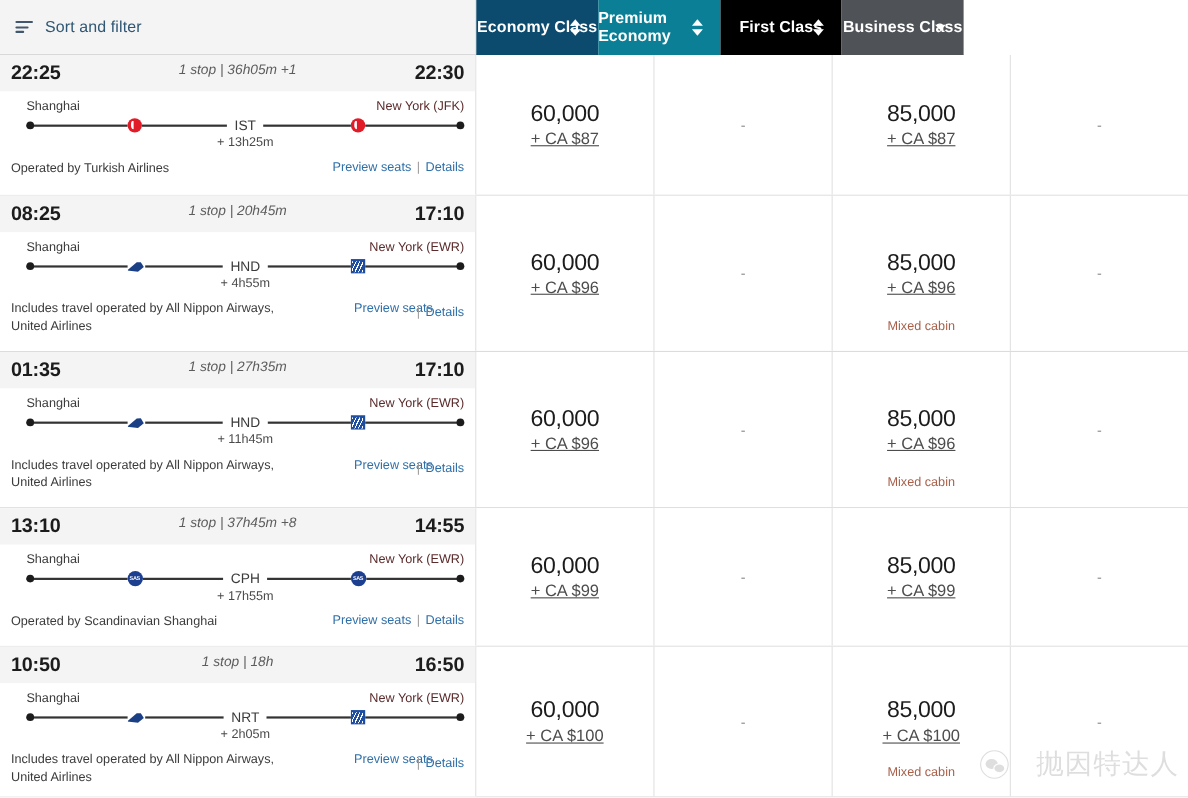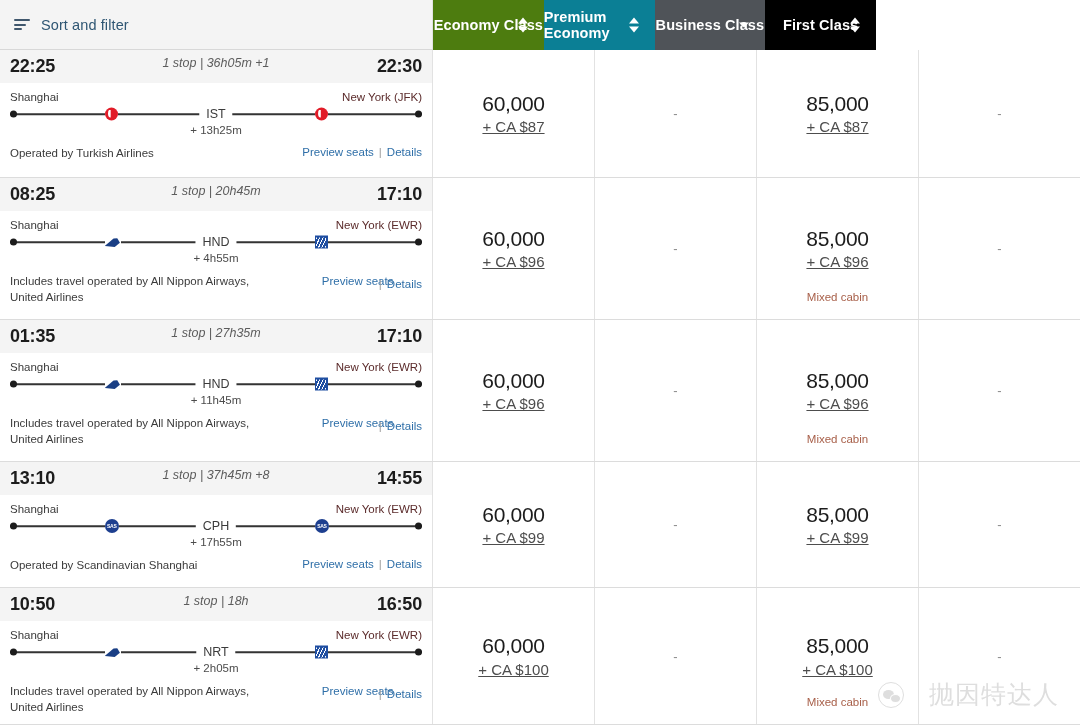--- a/index.html
+++ b/index.html
@@ -107,21 +107,21 @@
     font-size: 12.5px;
     color: #5c5c5c;
     position: absolute;
     left: 0; right: 0;
     text-align: center;
     pointer-events: none;
     font-style: italic;
   }
   .times-bar { position: relative; }
 
-  .route-area { padding: 8px 10px 0 10px; }
+  .route-area { padding: 8px 10px 0 24px; }
   .endpoints {
     display: flex;
     justify-content: space-between;
     font-size: 11.5px;
     color: #3b3b3b;
     margin-bottom: 4px;
   }
   .endpoints .dest { color: #5b2b2b; }
 
   .line-wrap {
@@ -304,21 +304,21 @@
     bottom: 16px;
     left: 0; right: 0;
     text-align: center;
     font-size: 11.5px;
     color: #a8604a;
   }
 
   
   .watermark {
     position: absolute;
-    right: 21px;
+    right: 8px;
     bottom: 14px;
     display: flex;
     align-items: center;
     gap: 25px;
     opacity: 0.33;
     pointer-events: none;
     z-index: 40;
   }
   .wm-logo {
     width: 26px; height: 26px;
@@ -350,48 +350,48 @@
   <div class="header-row">
     <div class="sort-filter-cell">
       <span class="sf-icon">
         <i></i>
           <i></i>
           <i></i>
       </span>
       <span class="sort-filter-label">Sort and filter</span>
     </div>
 
-    <div class="class-col" style="background:#4d7c0f">
+    <div class="class-col" style="background:#0c4a6e">
       <span class="lbl">Economy Class</span>
       <span class="sortarrows">
         <span class="tri-up"></span>
           <span class="tri-down"></span>
       </span>
     </div>
 
     <div class="class-col" style="background:#0b7f95">
       <span class="lbl">Premium Economy</span>
       <span class="sortarrows">
         <span class="tri-up"></span>
           <span class="tri-down"></span>
       </span>
     </div>
 
-    <div class="class-col" style="background:#4f5358">
-      <span class="lbl">Business Class</span>
-      <span class="sortarrows">
-        <span class="tri-down solo"></span>
-      </span>
-    </div>
-
     <div class="class-col" style="background:#000000">
       <span class="lbl">First Class</span>
       <span class="sortarrows">
         <span class="tri-up"></span>
           <span class="tri-down"></span>
+      </span>
+    </div>
+
+    <div class="class-col" style="background:#4f5358">
+      <span class="lbl">Business Class</span>
+      <span class="sortarrows">
+        <span class="tri-down solo"></span>
       </span>
     </div>
   </div>
 
   <div class="body-wrap" id="rows-container">
   <div class="flight-row" style="height:128px">
     <div class="itin-cell">
 
       <div class="times-bar">
         <span class="dep-time">22:25</span>

